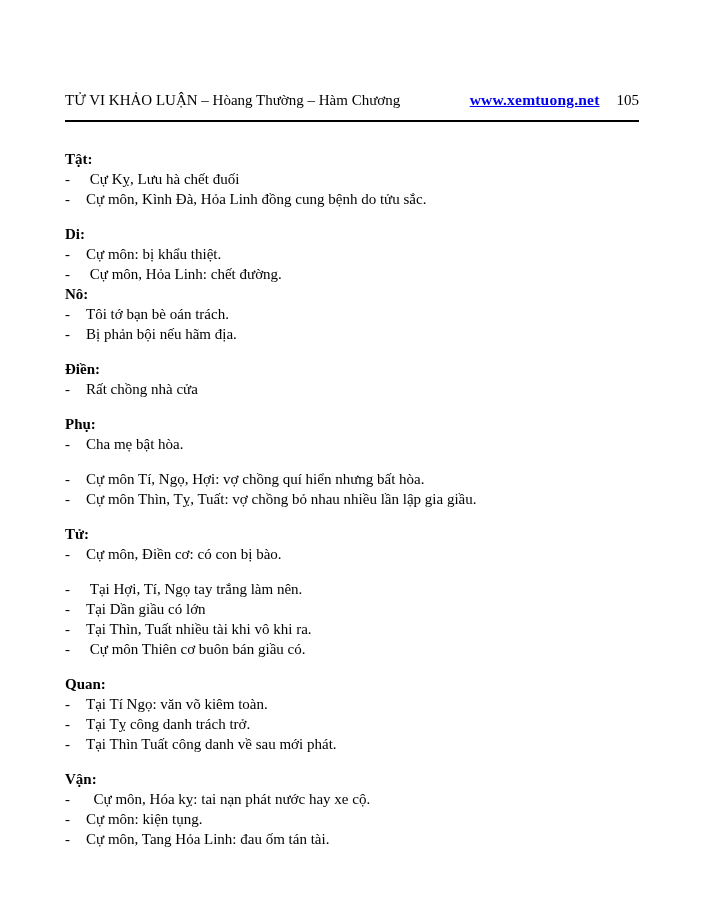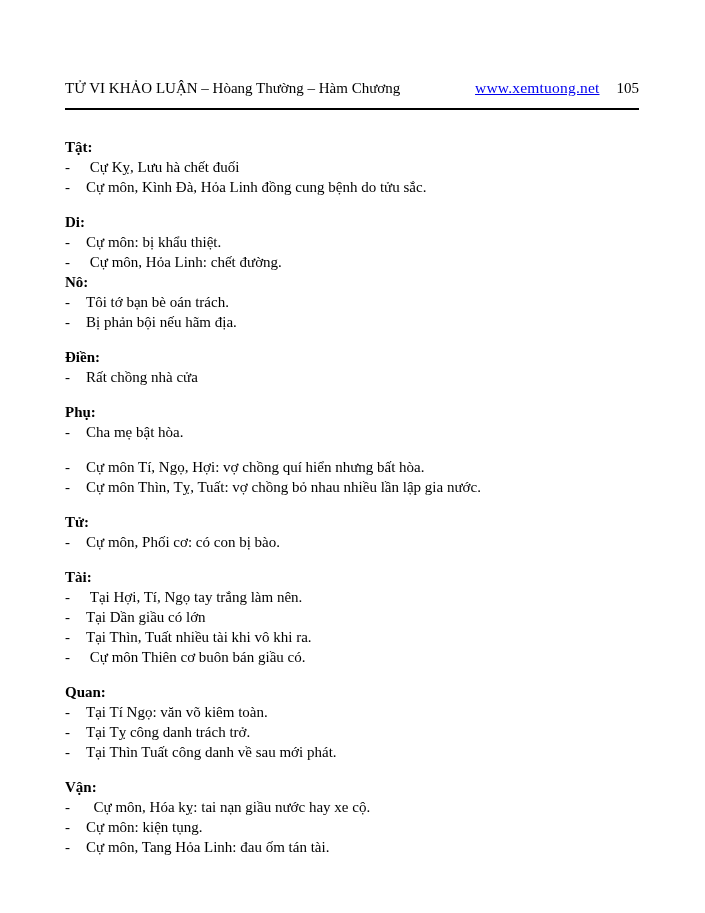--- a/index.html
+++ b/index.html
@@ -12,33 +12,33 @@
     padding: 0 66px 0 65px;
     font-family: "Liberation Serif", "DejaVu Serif", serif;
     font-size: 15px;
     color: #000000;
     overflow: hidden;
   }
   .header {
     display: flex;
     justify-content: space-between;
     align-items: baseline;
-    padding-top: 40px;
+    padding-top: 52px;
   }
   .header-title {
     font-size: 15px;
     white-space: nowrap;
   }
   .header-right {
     display: flex;
     align-items: baseline;
     gap: 17px;
   }
   .header-link {
-    font-weight: normal;
+    font-weight: bold;
     font-size: 15.5px;
     color: #0000ee;
     text-decoration: underline;
     cursor: pointer;
     letter-spacing: 0.2px;
   }
   .page-number { font-size: 15px; margin-top: 40px; }
   .rule {
     border: none;
     border-top: 2px solid #000000;
@@ -100,40 +100,39 @@
       <div class="section">
         <div class="heading">Điền:</div>
         <div class="bullet"><span class="dash">-</span><span class="text">Rất chồng nhà cửa</span></div>
       </div>
       <div class="section">
         <div class="heading">Phụ:</div>
         <div class="bullet"><span class="dash">-</span><span class="text">Cha mẹ bật hòa.</span></div>
       </div>
       <div class="section">
         <div class="bullet"><span class="dash">-</span><span class="text">Cự môn Tí, Ngọ, Hợi: vợ chồng quí hiển nhưng bất hòa.</span></div>
-        <div class="bullet"><span class="dash">-</span><span class="text">Cự môn Thìn, Tỵ, Tuất: vợ chồng bỏ nhau nhiều lần lập gia nước.</span></div>
+        <div class="bullet"><span class="dash">-</span><span class="text">Cự môn Thìn, Tỵ, Tuất: vợ chồng bỏ nhau nhiều lần lập gia giầu.</span></div>
       </div>
       <div class="section">
         <div class="heading">Tử:</div>
-        <div class="bullet"><span class="dash">-</span><span class="text">Cự môn, Phối cơ: có con bị bào.</span></div>
+        <div class="bullet"><span class="dash">-</span><span class="text">Cự môn, Điền cơ: có con bị bào.</span></div>
       </div>
       <div class="section">
-        <div class="heading">Tài:</div>
         <div class="bullet"><span class="dash">-</span><span class="text"> Tại Hợi, Tí, Ngọ tay trắng làm nên.</span></div>
         <div class="bullet"><span class="dash">-</span><span class="text">Tại Dần giầu có lớn</span></div>
         <div class="bullet"><span class="dash">-</span><span class="text">Tại Thìn, Tuất nhiều tài khi vô khi ra.</span></div>
         <div class="bullet"><span class="dash">-</span><span class="text"> Cự môn Thiên cơ buôn bán giầu có.</span></div>
       </div>
       <div class="section">
         <div class="heading">Quan:</div>
         <div class="bullet"><span class="dash">-</span><span class="text">Tại Tí Ngọ: văn võ kiêm toàn.</span></div>
         <div class="bullet"><span class="dash">-</span><span class="text">Tại Tỵ công danh trách trở.</span></div>
         <div class="bullet"><span class="dash">-</span><span class="text">Tại Thìn Tuất công danh về sau mới phát.</span></div>
       </div>
       <div class="section">
         <div class="heading">Vận:</div>
-        <div class="bullet"><span class="dash">-</span><span class="text">  Cự môn, Hóa kỵ: tai nạn giầu nước hay xe cộ.</span></div>
+        <div class="bullet"><span class="dash">-</span><span class="text">  Cự môn, Hóa kỵ: tai nạn phát nước hay xe cộ.</span></div>
         <div class="bullet"><span class="dash">-</span><span class="text">Cự môn: kiện tụng.</span></div>
         <div class="bullet"><span class="dash">-</span><span class="text">Cự môn, Tang Hỏa Linh: đau ốm tán tài.</span></div>
       </div>
     </div>
 
 </div>
 
 </body></html>

